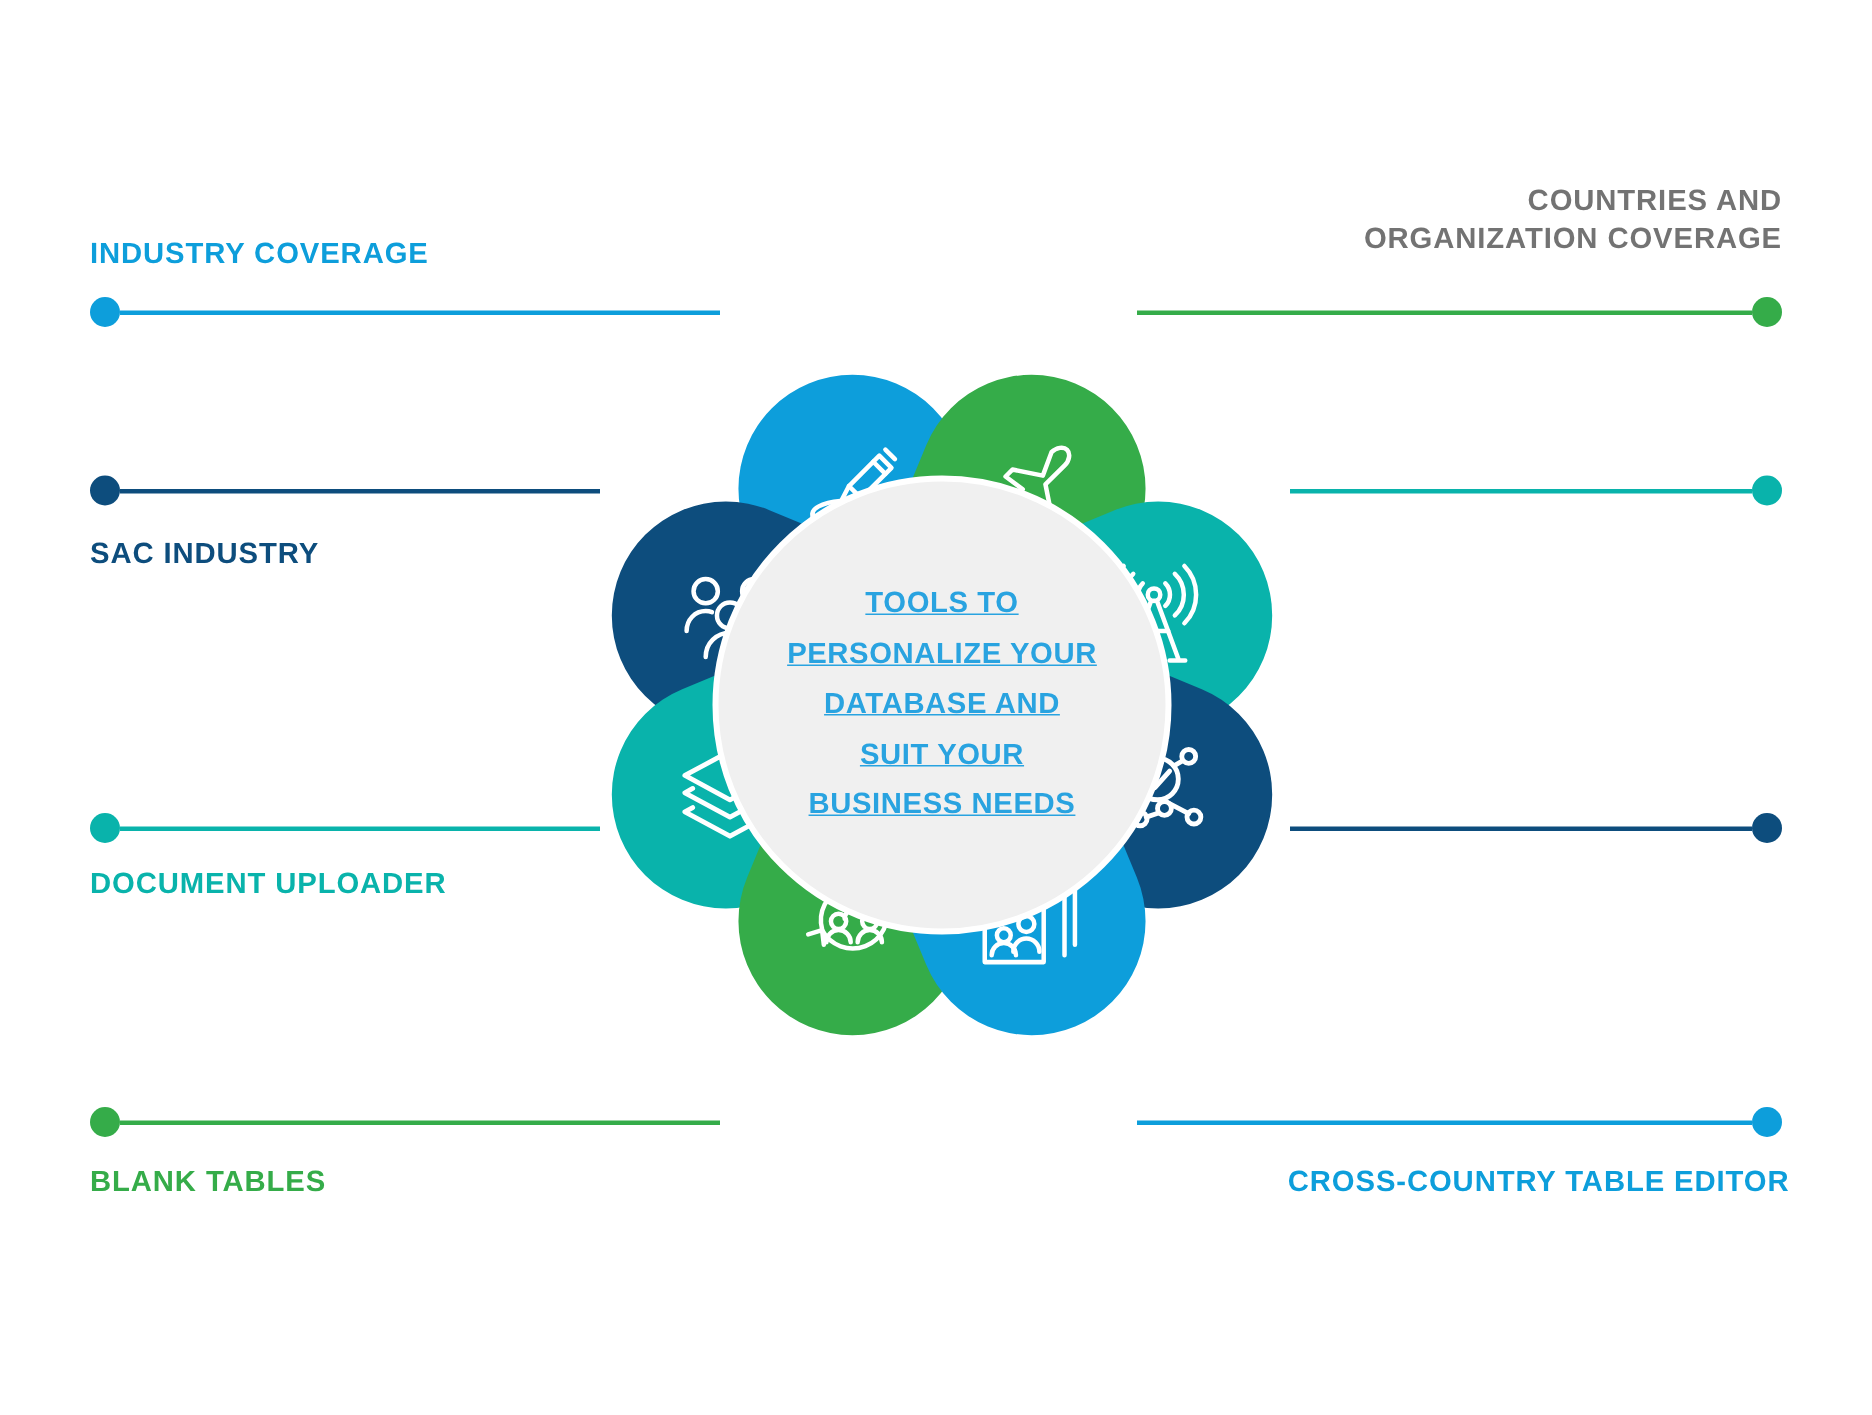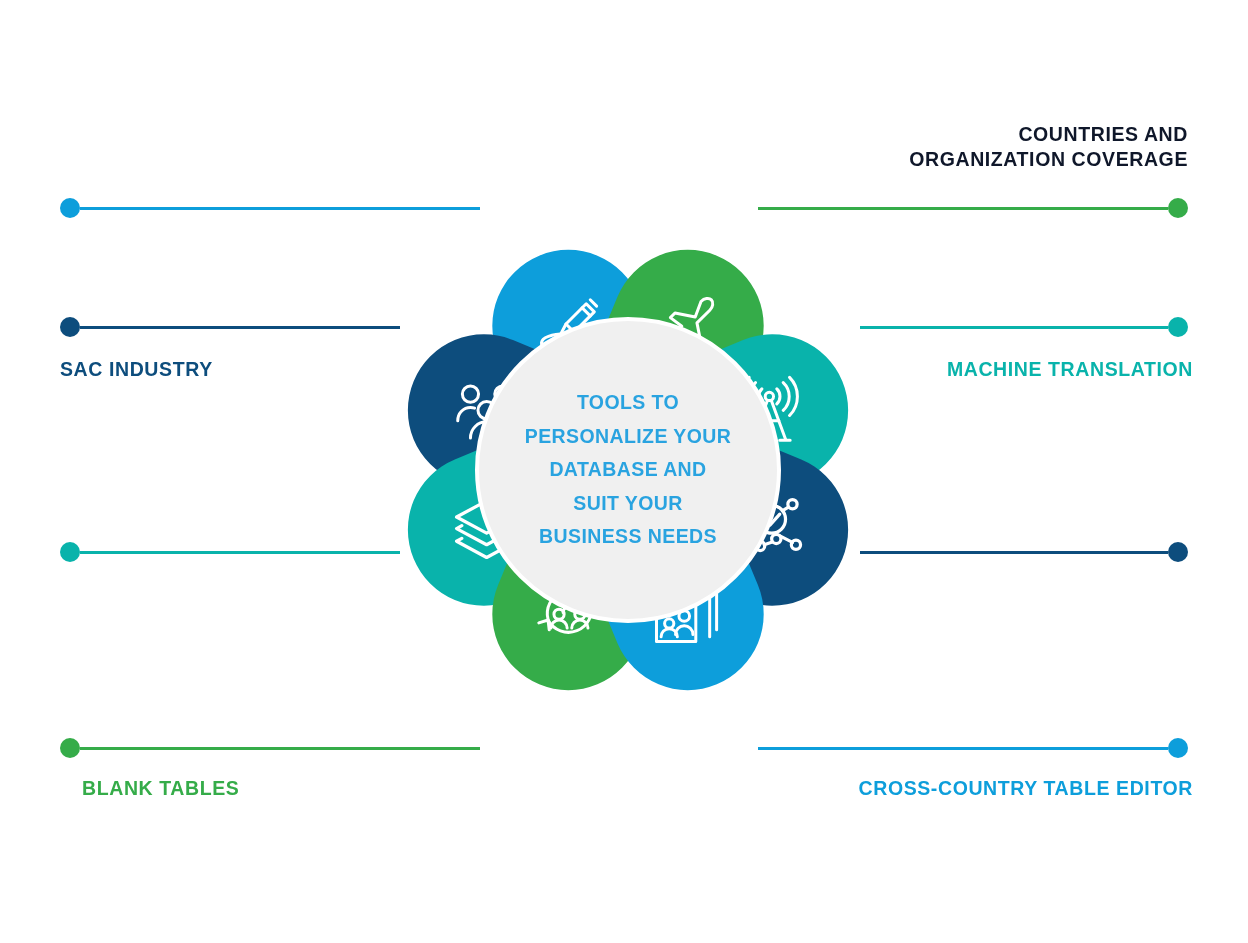--- a/index.html
+++ b/index.html
@@ -152,31 +152,32 @@
   <div class="connector left" style="left:60px; top:736px; width:420px;">
     <span class="dot" style="background:#35ac49;"></span>
     <span class="line" style="background:#35ac49;"></span>
   </div>
 
   <div class="connector right" style="left:758px; top:736px; width:430px;">
     <span class="line" style="background:#0d9edb;"></span>
     <span class="dot" style="background:#0d9edb;"></span>
   </div>
 
-
-  <div class="label right" style="right:60px; top:122px; color:#0f172a;">COUNTRIES AND
+  <div class="label left" style="left:60px; top:157px; color:#0d9edb;">INDUSTRY COVERAGE</div>
+
+  <div class="label right" style="right:60px; top:122px; color:#737373;">COUNTRIES AND
 ORGANIZATION COVERAGE</div>
 
   <div class="label left" style="left:60px; top:357px; color:#0d4d7d;">SAC INDUSTRY</div>
 
-  <div class="label right" style="right:55px; top:357px; color:#09b3ab;">MACHINE TRANSLATION</div>
-
-
-
-  <div class="label left" style="left:60px; top:776px; color:#35ac49;margin-left:22px;">BLANK TABLES</div>
+
+  <div class="label left" style="left:60px; top:577px; color:#09b3ab;">DOCUMENT UPLOADER</div>
+
+
+  <div class="label left" style="left:60px; top:776px; color:#35ac49;">BLANK TABLES</div>
 
   <div class="label right" style="right:55px; top:776px; color:#0d9edb;">CROSS-COUNTRY TABLE EDITOR</div>
 
   <div id="flower">
 
     <div class="petal" style="background:#0d9edb; transform: rotate(-22.5deg);">
       <span class="petal-icon" style="transform: rotate(22.5deg);">
         <svg viewBox="0 0 64 64" fill="none" stroke="#ffffff" stroke-width="2.6" stroke-linecap="round" stroke-linejoin="round">
           <ellipse cx="28" cy="44" rx="20" ry="7.5"></ellipse>
           <path d="M8 44v5c0 4.1 9 7.5 20 7.5s20-3.4 20-7.5v-5"></path>
@@ -281,21 +282,21 @@
           <rect x="6" y="26" width="34" height="32"></rect>
           <circle cx="30" cy="36" r="4.6"></circle>
           <path d="M22.5 52c0-4.2 3.4-7.6 7.5-7.6s7.5 3.4 7.5 7.6"></path>
           <circle cx="17" cy="42.5" r="4"></circle>
           <path d="M10 54c0-3.9 3.1-7 7-7s7 3.1 7 7"></path>
         </svg>
       </span>
     </div>
 
     <div id="hub">
-      <div id="hub-text" style="color:#29a3e0;">TOOLS TO
+      <div id="hub-text" style="color:#29a3e0;text-decoration:underline;">TOOLS TO
 PERSONALIZE YOUR
 DATABASE AND
 SUIT YOUR
 BUSINESS NEEDS</div>
     </div>
 
   </div>
 </div>
 
 </body></html>

